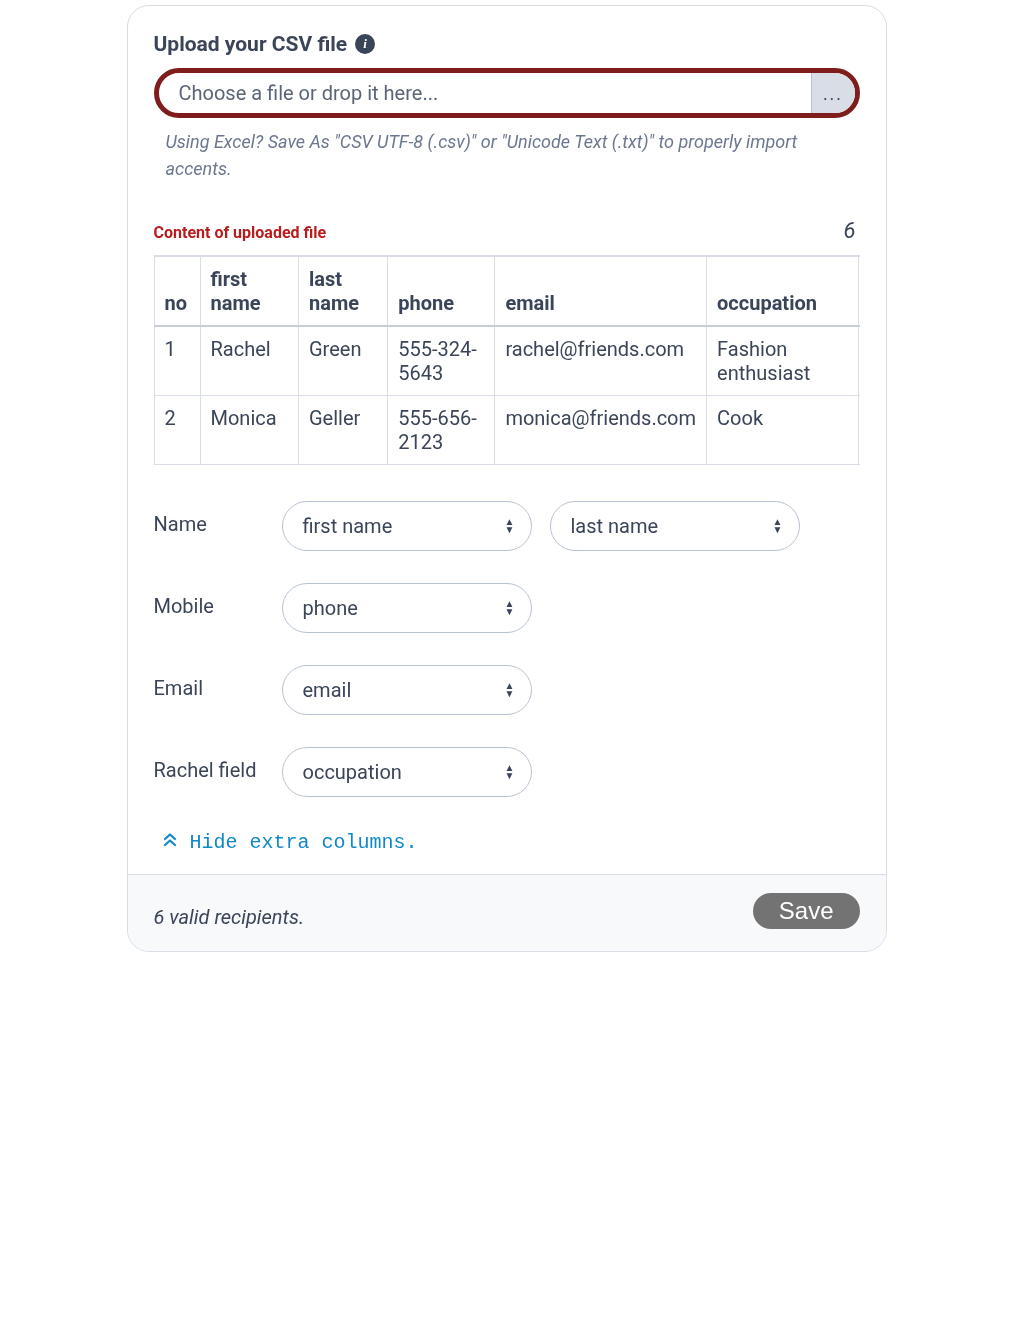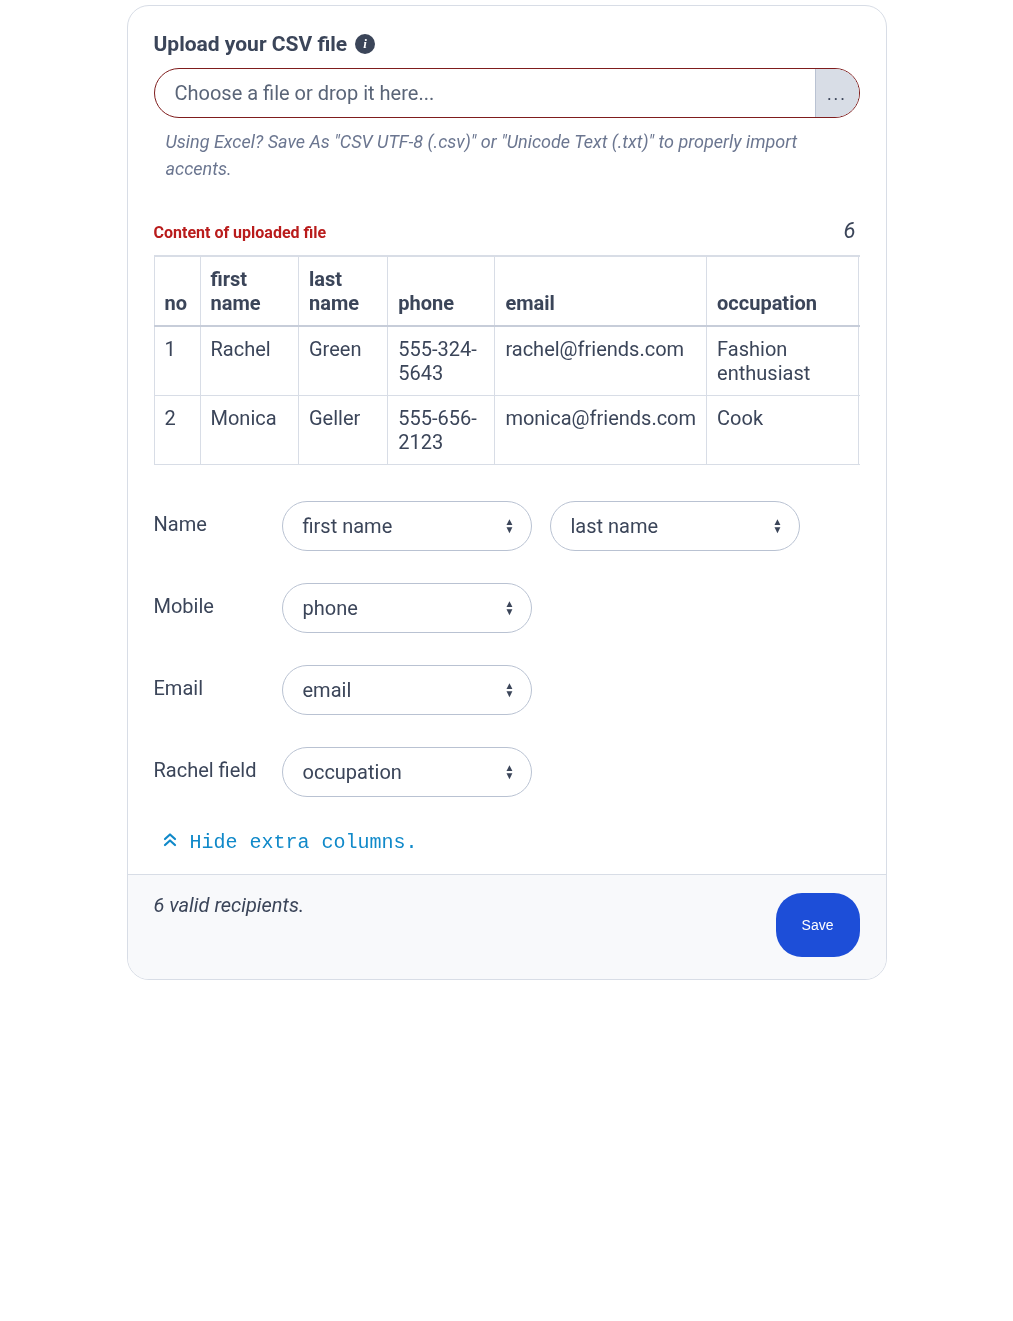--- a/index.html
+++ b/index.html
@@ -37,21 +37,21 @@
     background: #3b4559;
     color: #fff;
     font-size: 13px;
     font-weight: 700;
     font-style: italic;
     font-family: Georgia, serif;
   }
   .file-chooser {
     display: flex;
     align-items: stretch;
-    border: 1px solid #7f1d1d;
+    border: 5px solid #7f1d1d;
     border-radius: 28px;
     overflow: hidden;
     height: 50px;
     margin-bottom: 10px;
   }
   .file-chooser-text {
     flex: 1;
     display: flex;
     align-items: center;
     padding: 0 20px;
@@ -183,35 +183,35 @@
   }
   .toggle-link .chev {
     font-size: 16px;
     font-weight: 700;
   }
   .card-footer {
     border-top: 1px solid #d8dde6;
     padding: 18px 26px 22px 26px;
     display: flex;
     justify-content: space-between;
-    align-items: flex-start;
+    align-items: flex-end;
     background: #f8f9fb;
   }
   .footer-status {
     font-style: italic;
     font-size: 20px;
     color: #3b4559;
   }
   .save-btn {
-    background: #1d4ed8;
+    background: #737373;
     color: #fff;
     border: none;
     border-radius: 26px;
-    padding: 24px 26px;
-    font-size: 14px;
+    padding: 4px 26px;
+    font-size: 24px;
     cursor: pointer;
   }
 </style>
 </head>
 <body>
 
 <div class="card">
   <div class="card-body">
 
     <div class="section-title">

